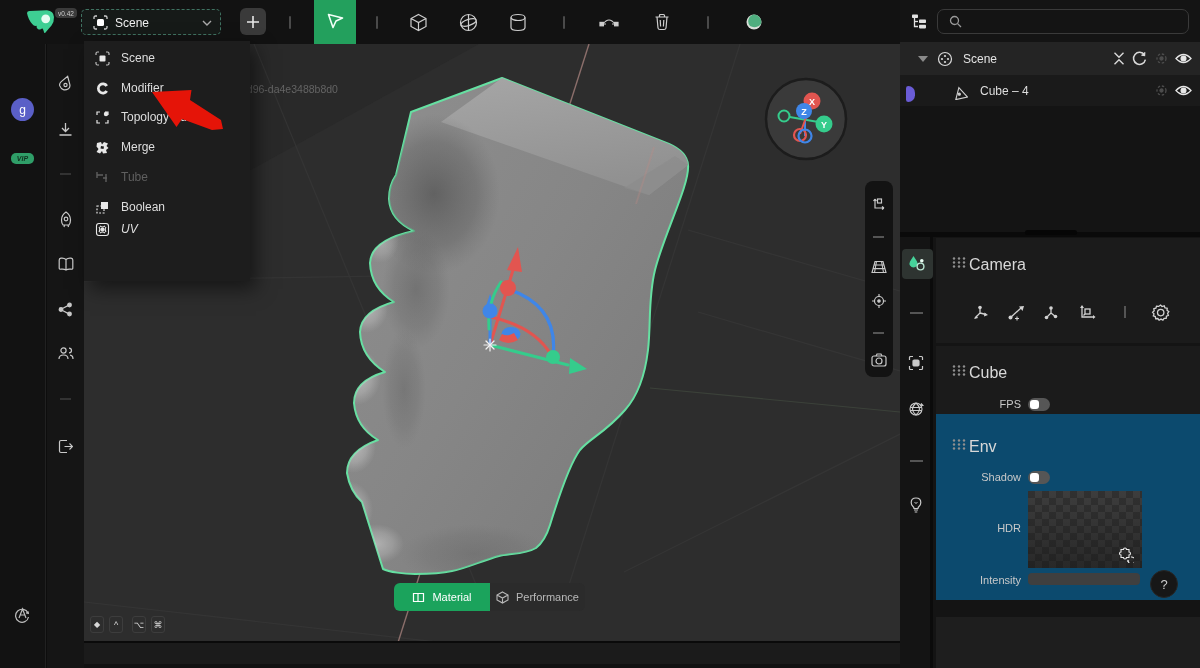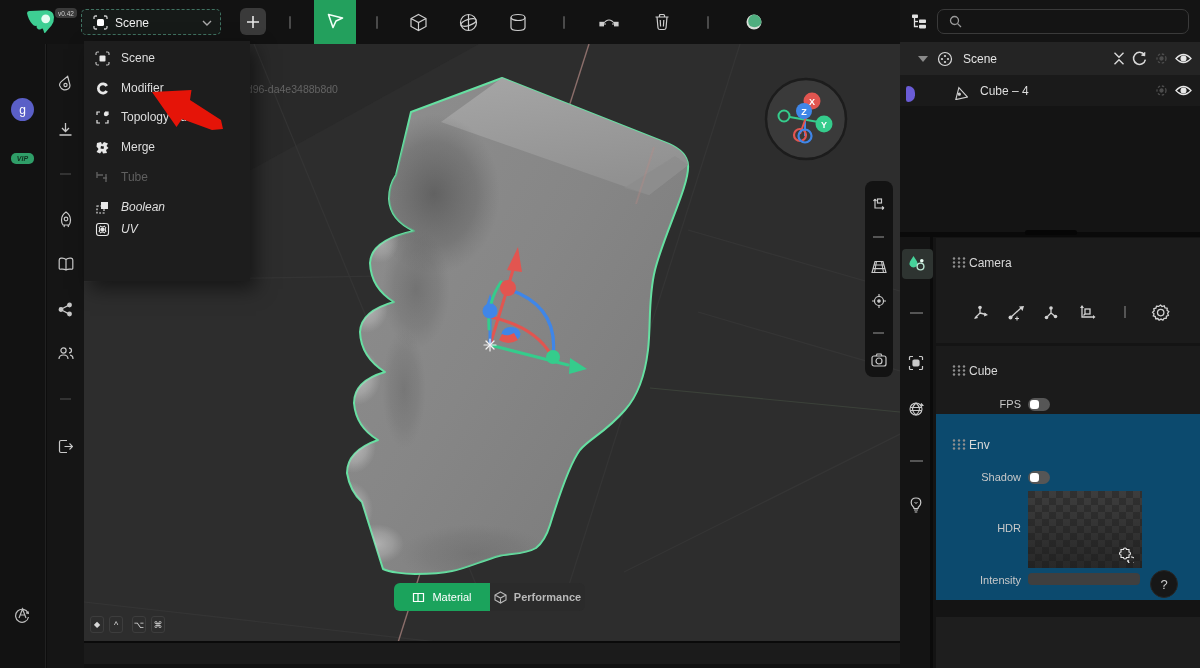--- a/index.html
+++ b/index.html
@@ -18,21 +18,21 @@
   #bottombar2 { position:absolute; left:84px; top:664px; width:816px; height:4px; background:#121212; }
   #menu { position:absolute; left:84px; top:41px; width:166px; height:240px; background:#1d1d1d; box-shadow:6px 8px 18px rgba(0,0,0,.5); }
   .mitem { position:absolute; left:0; width:166px; height:30px; color:#dedede; font-size:12px; white-space:nowrap; }
   .mitem .mtext { position:absolute; left:37px; top:9px; }
   .mitem.dis { color:#5f5f5f; }
   .micon { position:absolute; left:11px; top:9px; width:15px; height:15px; }
   .toggle { position:absolute; width:22px; height:13px; background:#565656; border-radius:7px; }
   .toggle .knob { position:absolute; left:2px; top:2px; width:9px; height:9px; background:#fff; border-radius:3px; }
   .plabel { position:absolute; color:#c9c9c9; font-size:11px; text-align:right; width:60px; }
   .handle { position:absolute; width:14px; height:11px; }
-  .ptitle { position:absolute; color:#d8d8d8; font-size:12px; }
+  .ptitle { position:absolute; color:#d8d8d8; font-size:16px; }
 </style>
 </head>
 <body>
 <div id="app">
 
   <div id="viewport">
     <svg width="816" height="597" viewBox="0 0 816 597" style="position:absolute;left:0;top:0">
       <defs>
         <linearGradient id="meshg" x1="0" y1="0.1" x2="0.9" y2="0.9">
           <stop offset="0" stop-color="#8e8e8e"></stop>
@@ -183,21 +183,21 @@
       <div style="width:14px;height:17px;border:1px solid #3d3d3d;border-radius:3px;font-size:9px;display:flex;align-items:center;justify-content:center;">⌘</div>
     </div>
 
     <div class="abs" style="left:310px;top:539px;height:28px;display:flex;">
       <div style="width:96px;background:#1ba35c;border-radius:6px 0 0 6px;display:flex;align-items:center;justify-content:center;gap:7px;color:#fff;font-size:11px;">
         <svg width="13" height="13" viewBox="0 0 13 13" fill="none" stroke="#fff" stroke-width="1.2">
             <path d="M1.5 2.5 H6 V10.5 H1.5 Z M6 2.5 H11.5 V10.5 H6 Z"></path>
           </svg>
         Material
       </div>
-      <div style="width:95px;background:#2b2b2b;border-radius:0 6px 6px 0;display:flex;align-items:center;justify-content:center;gap:7px;color:#b9b9b9;font-size:11px;font-weight:bold;">
+      <div style="width:95px;background:#2b2b2b;border-radius:0 6px 6px 0;display:flex;align-items:center;justify-content:center;gap:7px;color:#b9b9b9;font-size:11px;">
         <svg width="13" height="13" viewBox="0 0 13 13" fill="none" stroke="#b9b9b9" stroke-width="1.1">
             <path d="M6.5 1 L12 4 V9 L6.5 12 L1 9 V4 Z M1 4 L6.5 7 L12 4 M6.5 7 V12"></path>
           </svg>
         Performance
       </div>
     </div>
   </div>
 
   <div id="topbar">
     <svg class="abs" width="30" height="26" viewBox="0 0 30 26" style="left:26px;top:9px;">
@@ -564,21 +564,21 @@
           <path d="M2 2 V8 M2 5 H8 M11 4 V12 M8 8 H12"></path>
         </svg>
         <span class="mtext">Tube</span>
       </div>
     <div class="mitem" style="top:90px;">
         <svg class="micon" viewBox="0 0 15 15" fill="#e8e8e8">
           <path d="M2 3 L6 2 L7 4.5 L9 2 L13 3.5 L11.5 6 L13.5 8 L11 10 L12 13 L8 13.5 L7 11 L5 13.5 L1.5 12 L3.5 9 L1.5 6.5 Z M6 6 L9 6.5 L8.5 9 L5.5 8.5 Z" fill-rule="evenodd"></path>
         </svg>
         <span class="mtext">Merge</span>
       </div>
-    <div class="mitem" style="top:150px;font-style:italic;">
+    <div class="mitem" style="top:150px;">
         <svg class="micon" viewBox="0 0 15 15">
           <path d="M6 2 H13 V9 H6 Z" fill="#e8e8e8"></path>
           <g stroke="#e8e8e8" stroke-width="1.2" fill="none" stroke-dasharray="1.8 1.6">
             <rect x="2" y="6" width="7" height="7"></rect>
           </g>
         </svg>
         <span class="mtext">Boolean</span>
       </div>
     <div class="mitem" style="top:172px;font-style:italic;">
         <svg class="micon" viewBox="0 0 15 15" fill="none" stroke="#e8e8e8" stroke-width="1.1">

